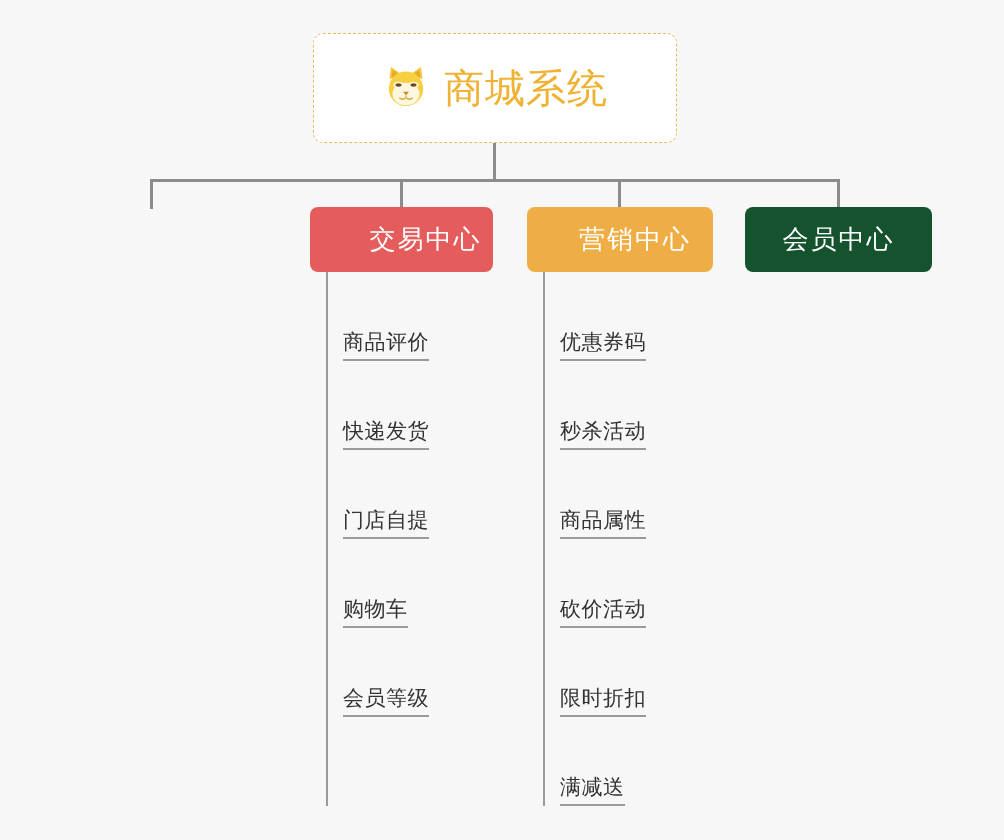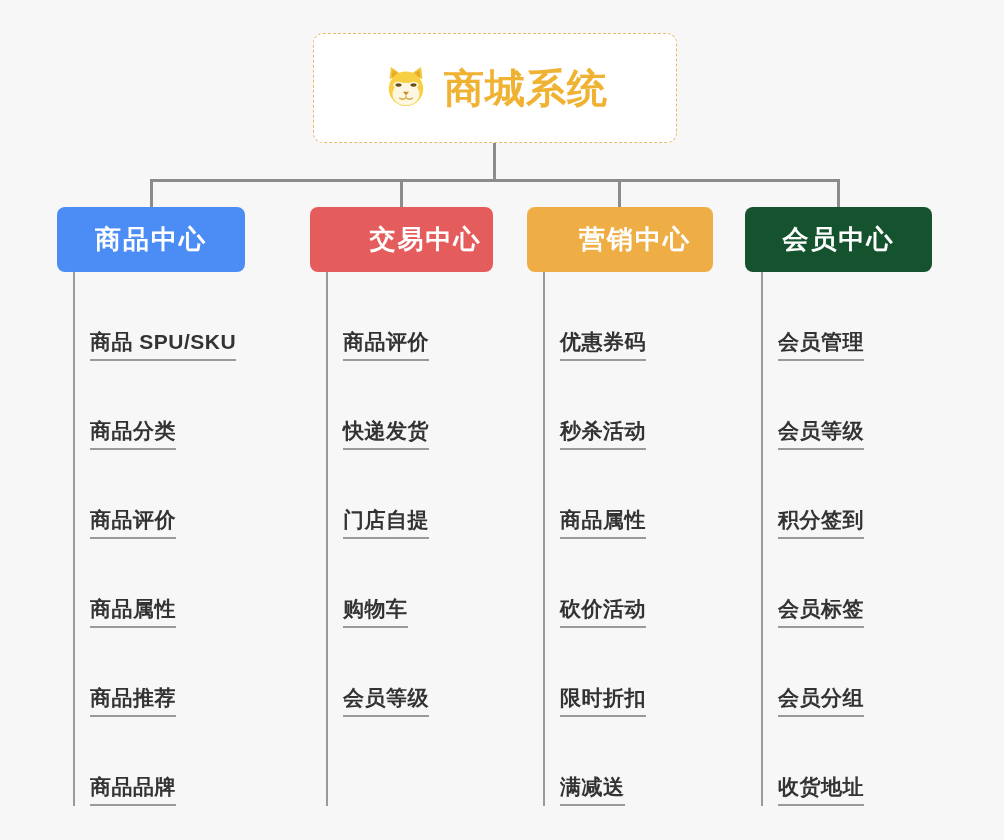--- a/index.html
+++ b/index.html
@@ -13,21 +13,20 @@
     font-family: "Liberation Sans", "DejaVu Sans", sans-serif;
     overflow: hidden;
     position: relative;
   }
 
   #diagram {
     position: absolute;
     left: 0; top: 0;
     width: 1004px;
     height: 840px;
-    font-weight: bold;
   }
 
   
   .root-node {
     position: absolute;
     left: 313px;
     top: 33px;
     width: 364px;
     height: 110px;
     background: #ffffff;
@@ -145,46 +144,20 @@
 
   <div class="conn conn-v" style="left:493px; top:143px; height:38px;"></div>
 
   <div class="conn conn-h" style="left:150px; top:179px; width:690px;"></div>
 
   <div class="conn conn-v" style="left:150px; top:179px; height:30px;"></div>
   <div class="conn conn-v" style="left:400px; top:179px; height:30px;"></div>
   <div class="conn conn-v" style="left:618px; top:179px; height:30px;"></div>
   <div class="conn conn-v" style="left:837px; top:179px; height:30px;"></div>
 
-  <div class="column" style="left:57px; width:188px;">
-    <div class="cat-box" style="background:#4b8df5; width:188px;">
-      <span>商品中心</span>
-    </div>
-    <div class="leaf-list">
-      <div class="spine" style="height:534px;"></div>
-      <div class="leaf-item">
-        <span class="leaf-text">商品 SPU/SKU</span>
-      </div>
-      <div class="leaf-item">
-        <span class="leaf-text">商品分类</span>
-      </div>
-      <div class="leaf-item">
-        <span class="leaf-text">商品评价</span>
-      </div>
-      <div class="leaf-item">
-        <span class="leaf-text">商品属性</span>
-      </div>
-      <div class="leaf-item">
-        <span class="leaf-text">商品推荐</span>
-      </div>
-      <div class="leaf-item">
-        <span class="leaf-text">商品品牌</span>
-      </div>
-    </div>
-  </div>
 
   <div class="column" style="left:310px; width:183px;">
     <div class="cat-box" style="background:#e55c5c; width:183px;padding-left:48px;">
       <span>交易中心</span>
     </div>
     <div class="leaf-list">
       <div class="spine" style="height:534px;"></div>
       <div class="leaf-item">
         <span class="leaf-text">商品评价</span>
       </div>
@@ -227,36 +200,15 @@
       <div class="leaf-item">
         <span class="leaf-text">满减送</span>
       </div>
     </div>
   </div>
 
   <div class="column" style="left:745px; width:187px;">
     <div class="cat-box" style="background:#14532d; width:187px;text-align:right;">
       <span>会员中心</span>
     </div>
-    <div class="leaf-list">
-      <div class="spine" style="height:534px;"></div>
-      <div class="leaf-item">
-        <span class="leaf-text">会员管理</span>
-      </div>
-      <div class="leaf-item">
-        <span class="leaf-text">会员等级</span>
-      </div>
-      <div class="leaf-item">
-        <span class="leaf-text">积分签到</span>
-      </div>
-      <div class="leaf-item">
-        <span class="leaf-text">会员标签</span>
-      </div>
-      <div class="leaf-item">
-        <span class="leaf-text">会员分组</span>
-      </div>
-      <div class="leaf-item">
-        <span class="leaf-text">收货地址</span>
-      </div>
-    </div>
   </div>
 
 </div>
 
 </body></html>

